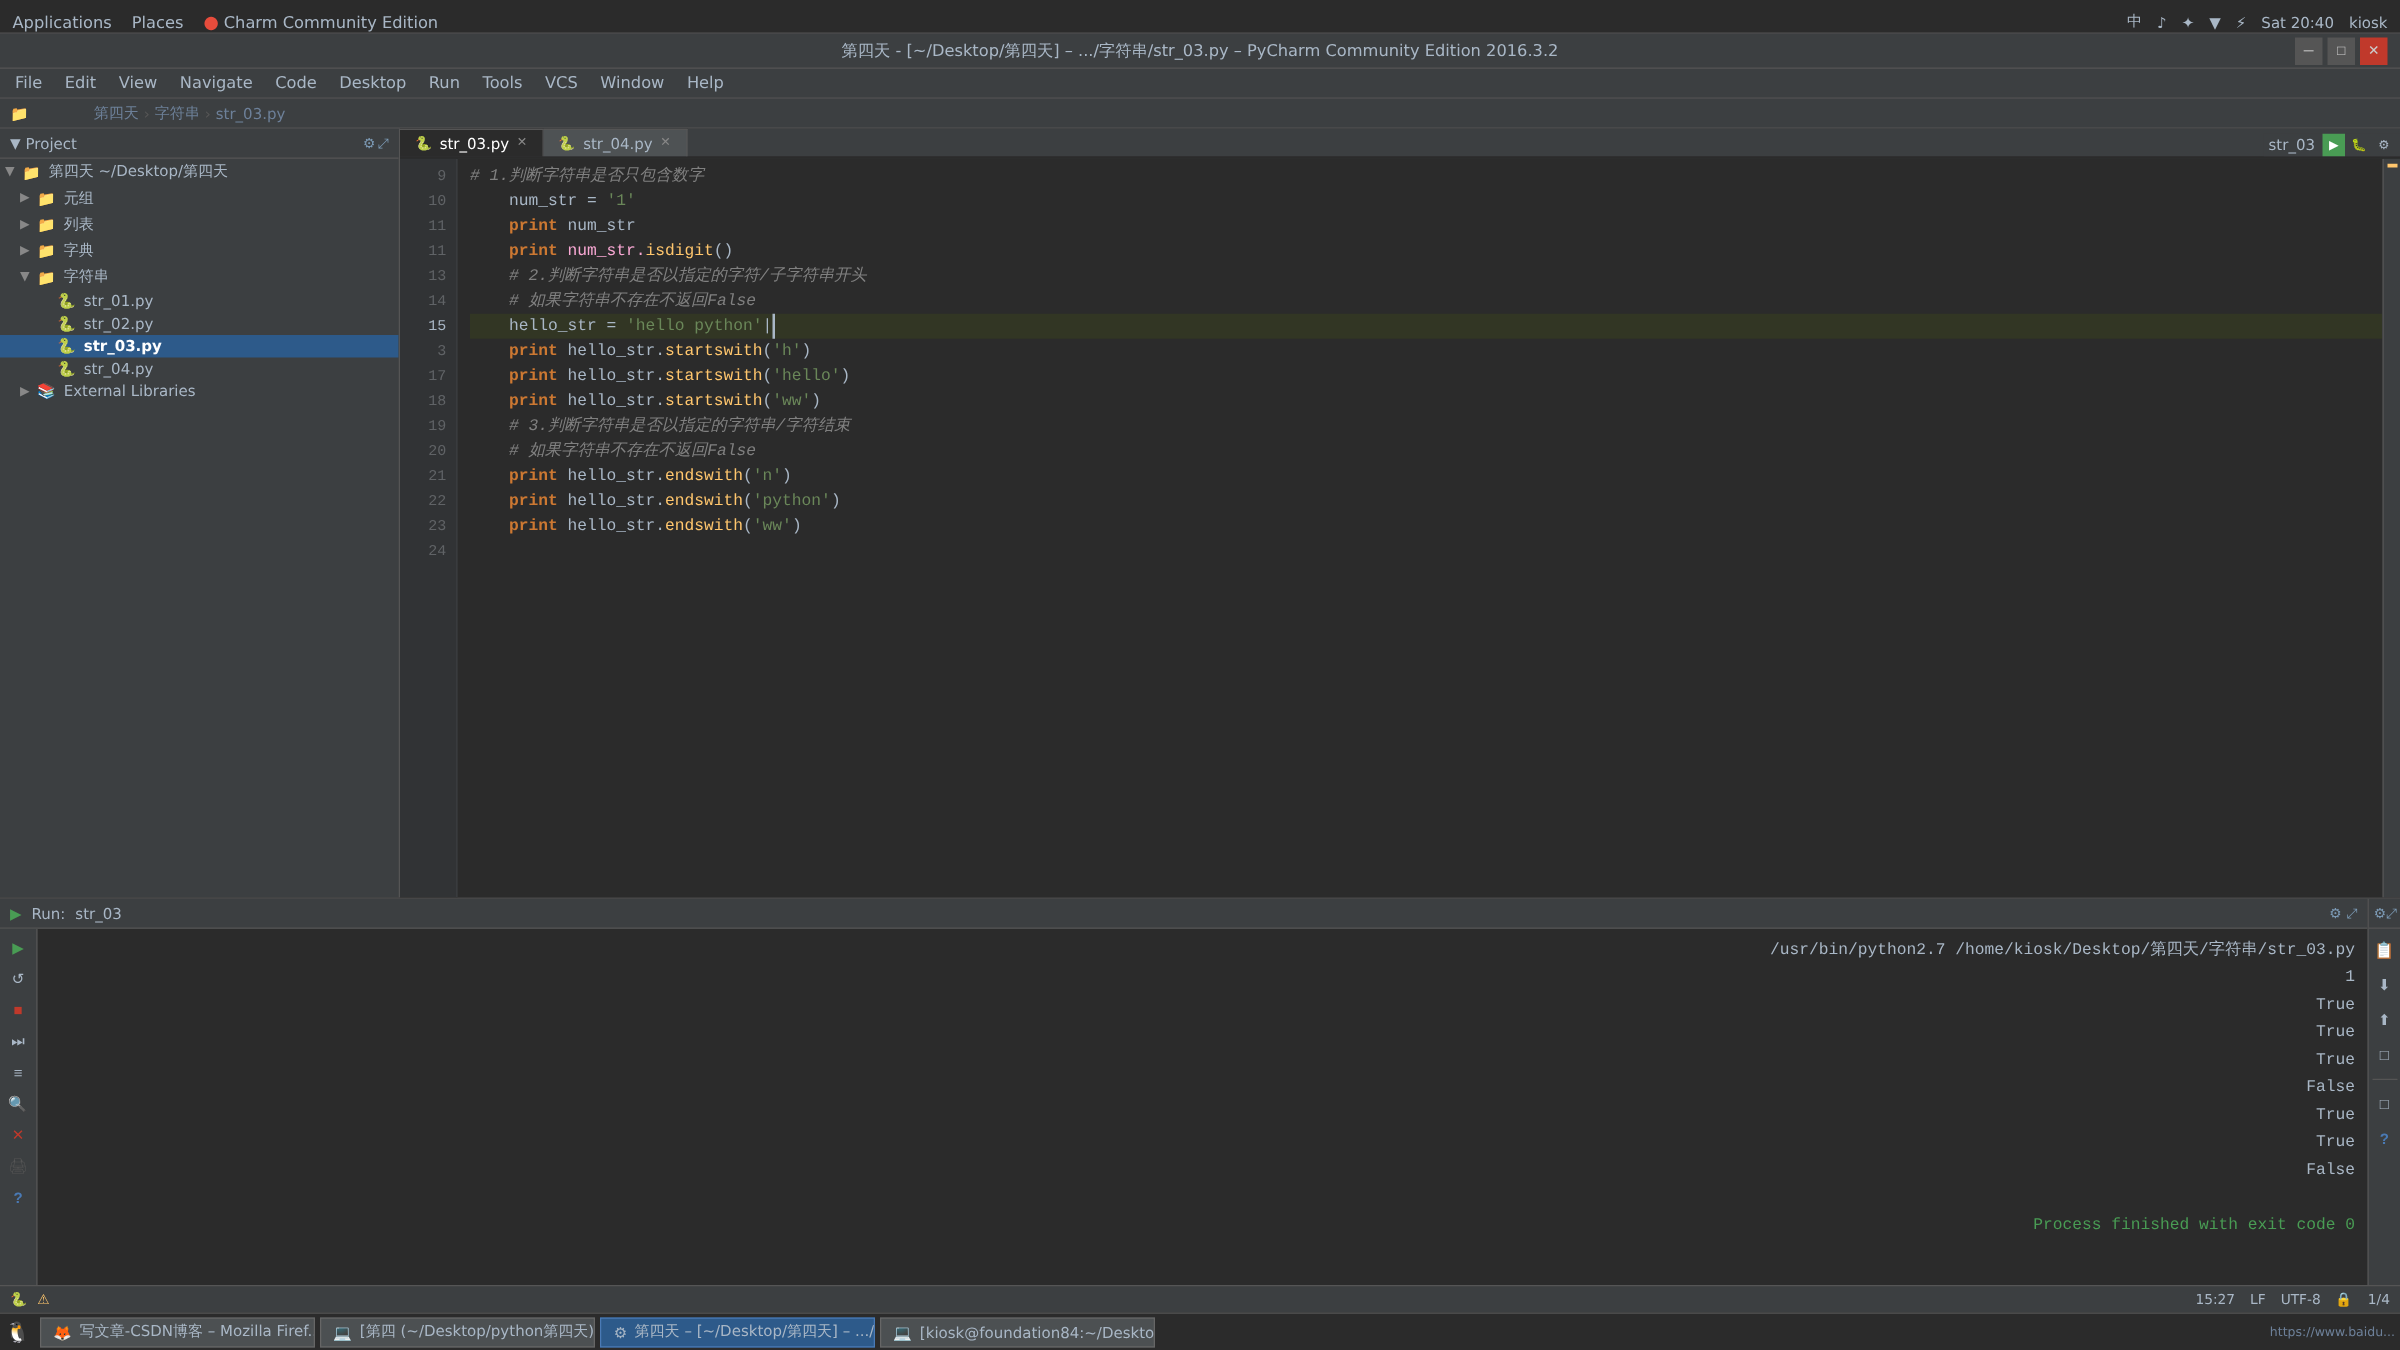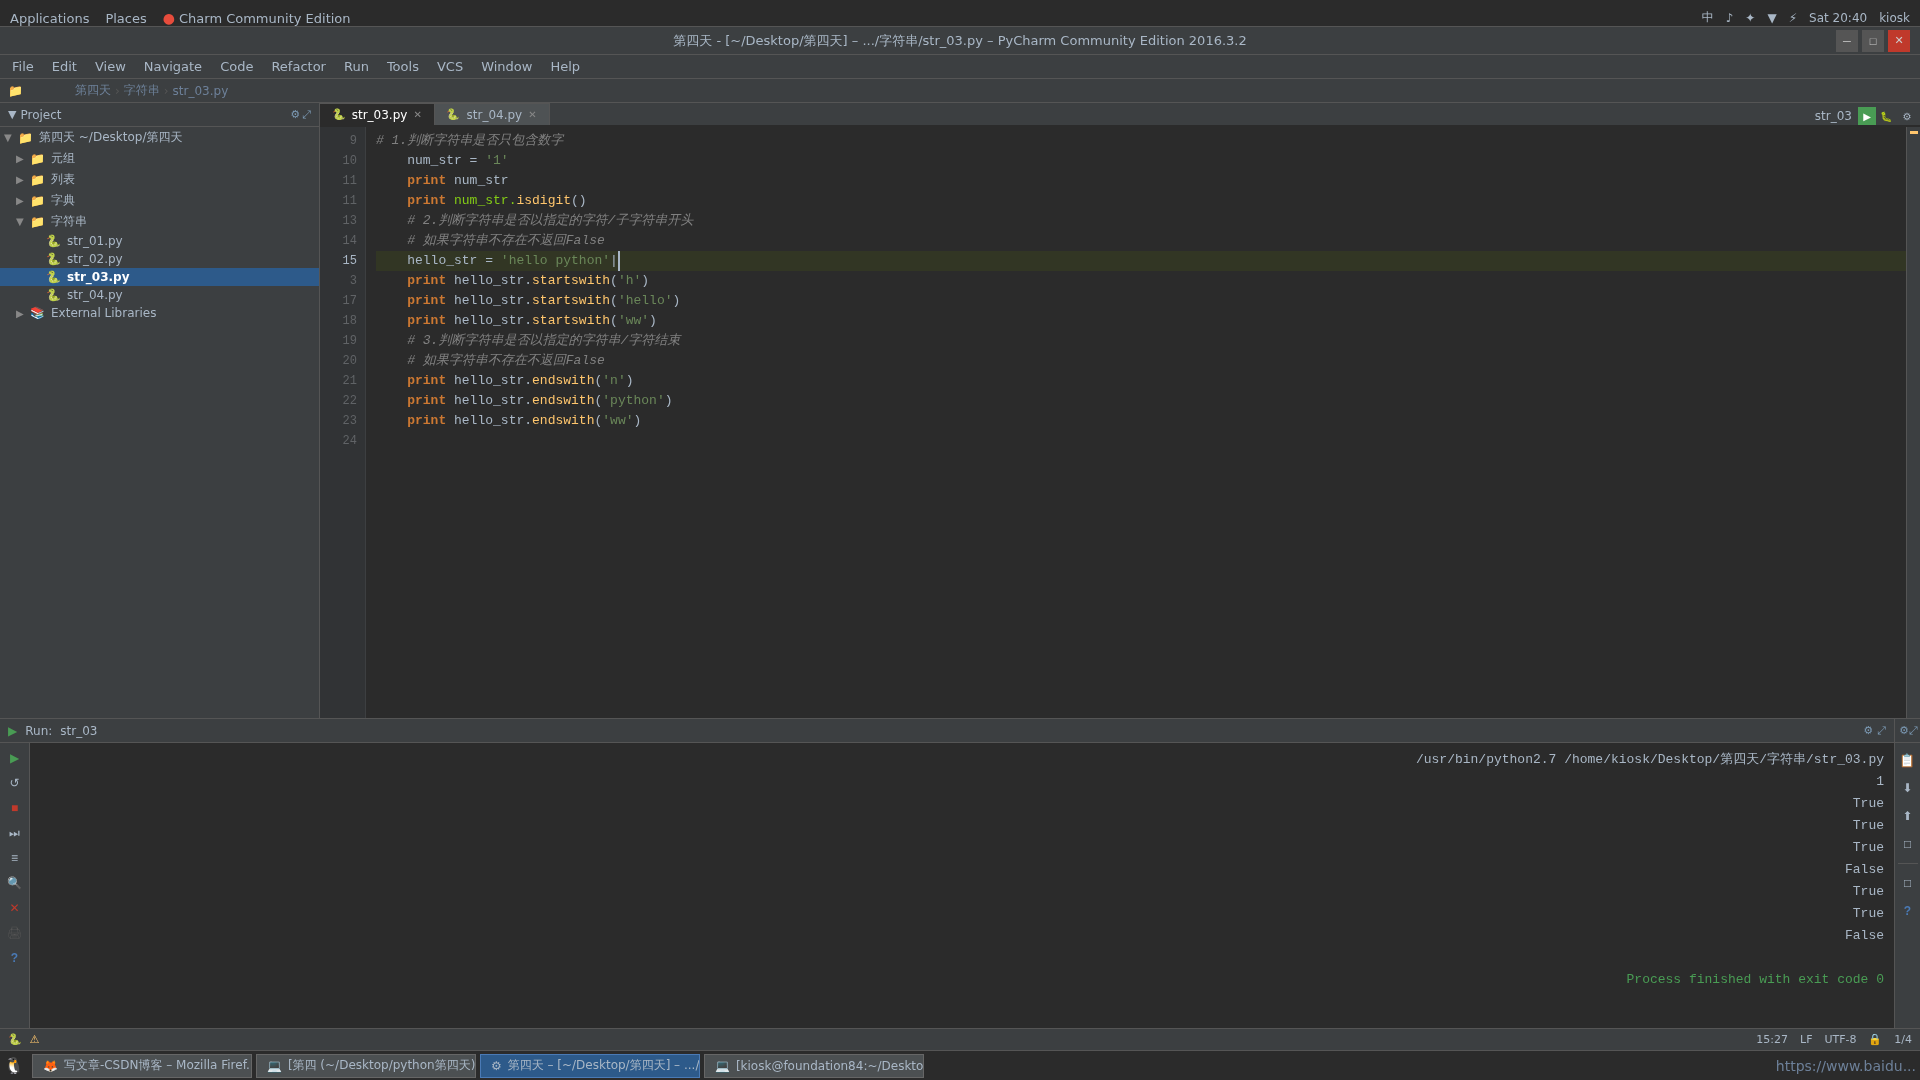--- a/index.html
+++ b/index.html
@@ -440,21 +440,21 @@
     <button class="title-ctrl-btn" style="background:#c0392b;">✕</button>
   </div>
 </div>
 
 <div id="menu-bar">
   <span class="menu-item">File</span>
   <span class="menu-item">Edit</span>
   <span class="menu-item">View</span>
   <span class="menu-item">Navigate</span>
   <span class="menu-item">Code</span>
-  <span class="menu-item">Refactor</span>
+  <span class="menu-item">Desktop</span>
   <span class="menu-item">Run</span>
   <span class="menu-item">Tools</span>
   <span class="menu-item">VCS</span>
   <span class="menu-item">Window</span>
   <span class="menu-item">Help</span>
 </div>
 
 <div id="breadcrumb-bar">
   <span style="color:#c8a15a;">📁</span>
   <span style="color:#6d8099;margin-left:48px;">第四天</span>
@@ -592,21 +592,21 @@
 
             <div class="code-line">
               <span style="color:#a9b7c6;">    num_str = </span><span class="str">'1'</span>
             </div>
 
             <div class="code-line">
               <span class="kw">    print</span><span style="color:#a9b7c6;"> num_str</span>
             </div>
 
             <div class="code-line">
-              <span class="kw">    print</span><span style="color:#84cc16;"> num_str.</span><span style="color:#ffc66d;">isdigit</span><span style="color:#a9b7c6;">()</span>
+              <span class="kw">    print</span><span style="color:#f9a8d4;"> num_str.</span><span style="color:#ffc66d;">isdigit</span><span style="color:#a9b7c6;">()</span>
             </div>
 
             <div class="code-line">
               <span class="comment">    # 2.判断字符串是否以指定的字符/子字符串开头</span>
             </div>
 
             <div class="code-line">
               <span class="comment">    # 如果字符串不存在不返回<span style="color:#808080;">False</span></span>
             </div>
 
@@ -755,15 +755,15 @@
   </div>
   <div class="taskbar-item active-task">
     <span class="taskbar-icon">⚙</span>
     <span>第四天 – [~/Desktop/第四天] – .../...</span>
   </div>
   <div class="taskbar-item">
     <span class="taskbar-icon">💻</span>
     <span>[kiosk@foundation84:~/Desktop]</span>
   </div>
   <div id="taskbar-right" style="margin-left:auto;">
-    <span style="font-size:14px;color:#6d8099;">https://www.baidu...</span>
+    <span style="font-size:10px;color:#6d8099;">https://www.baidu...</span>
   </div>
 </div>
 
 </body></html>

